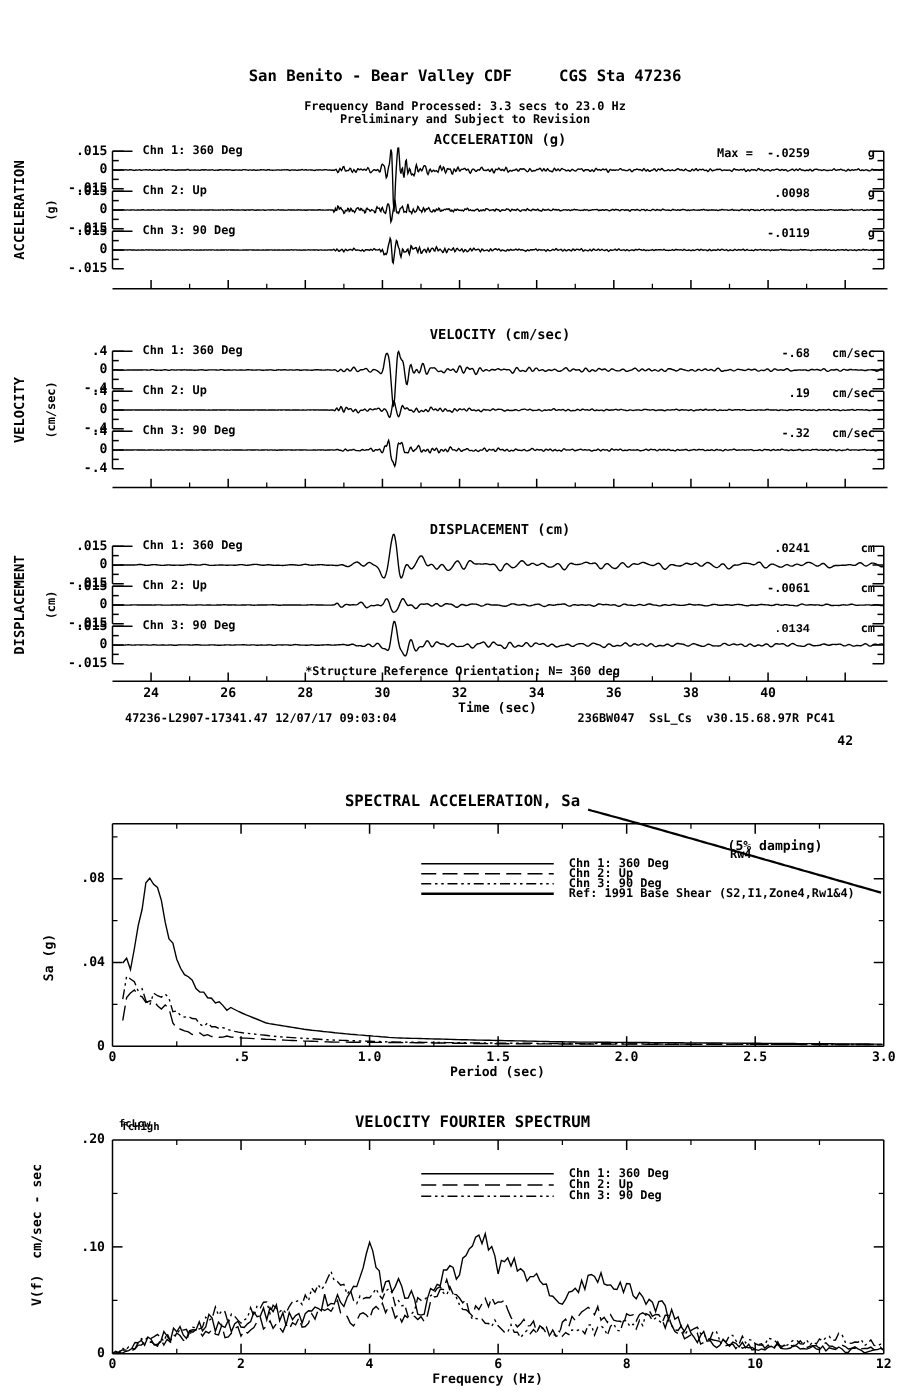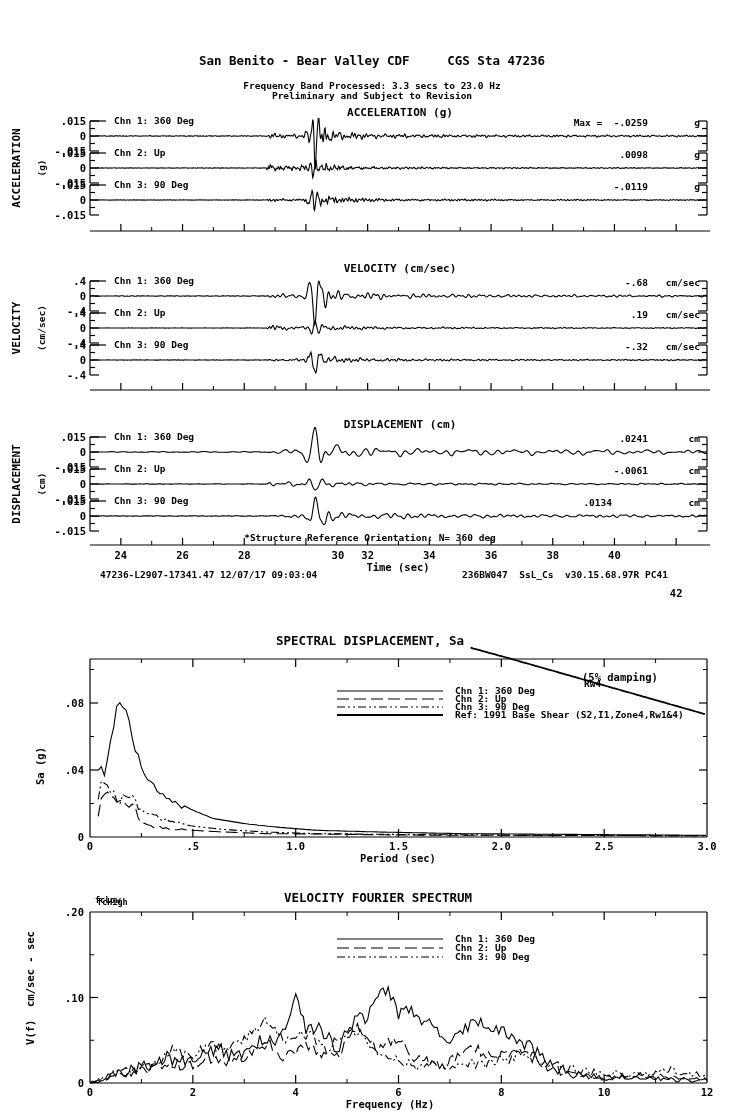--- a/index.html
+++ b/index.html
@@ -305,21 +305,21 @@
   <span class="lbl t11 rot" style="left:16px;top:328px">VELOCITY</span>
   <span class="lbl t9  rot" style="left:42px;top:328px">(cm/sec)</span>
   <span class="lbl t11 rot" style="left:16px;top:484px">DISPLACEMENT</span>
   <span class="lbl t9  rot" style="left:42px;top:484px">(cm)</span>
 
   <span class="lbl t9  c" style="left:370px;top:538px">*Structure Reference Orientation: N= 360 deg</span>
   <span class="lbl t10 c" style="left:398px;top:567px">Time (sec)</span>
   <span class="lbl t9  l" style="left:100px;top:575px">47236-L2907-17341.47 12/07/17 09:03:04</span>
   <span class="lbl t9  l" style="left:462px;top:575px">236BW047  SsL_Cs  v30.15.68.97R PC41</span>
 
-  <span class="lbl t12 c" style="left:370px;top:641px">SPECTRAL DISPLACEMENT, Sa</span>
+  <span class="lbl t12 c" style="left:370px;top:641px">SPECTRAL ACCELERATION, Sa</span>
   <span class="lbl t10 l" style="left:582px;top:677px">(5% damping)</span>
   <span class="lbl t9  l" style="left:584px;top:684px">Rw4</span>
   <span class="lbl t10 rot" style="left:40px;top:766px">Sa (g)</span>
   <span class="lbl t10 c" style="left:398px;top:858px">Period (sec)</span>
 
   <span class="lbl t12 c" style="left:378px;top:898px">VELOCITY FOURIER SPECTRUM</span>
   <span class="lbl t8  l" style="left:95px;top:900px">fcLow</span>
   <span class="lbl t8  l" style="left:97px;top:902px">fcHigh</span>
   <span class="lbl t10 rot" style="left:30px;top:988px">V(f)  cm/sec - sec</span>
   <span class="lbl t10 c" style="left:390px;top:1104px">Frequency (Hz)</span>
@@ -370,26 +370,26 @@
       <span class="lbl t10 r" style="left: 86px; top: 469px;">.015</span>
       <span class="lbl t10 r" style="left: 86px; top: 484px;">0</span>
       <span class="lbl t10 r" style="left: 86px; top: 499px;">-.015</span>
       <span class="lbl t9 l" style="left: 114px; top: 469px;">Chn 2: Up</span>
       <span class="lbl t9 r" style="left: 648px; top: 471px;">-.0061</span>
       <span class="lbl t9 r" style="left: 700px; top: 471px;">cm</span>
       <span class="lbl t10 r" style="left: 86px; top: 501px;">.015</span>
       <span class="lbl t10 r" style="left: 86px; top: 516px;">0</span>
       <span class="lbl t10 r" style="left: 86px; top: 531px;">-.015</span>
       <span class="lbl t9 l" style="left: 114px; top: 501px;">Chn 3: 90 Deg</span>
-      <span class="lbl t9 r" style="left: 612px; top: 503px;">.0134</span>
+      <span class="lbl t9 r" style="left: 648px; top: 503px; font-family: Liberation Mono, monospace;">.0134</span>
       <span class="lbl t9 r" style="left: 700px; top: 503px;">cm</span>
       <span class="lbl t10 c" style="left: 120.85px; top: 555px;">24</span>
       <span class="lbl t10 c" style="left: 182.55px; top: 555px;">26</span>
       <span class="lbl t10 c" style="left: 244.25px; top: 555px;">28</span>
-      <span class="lbl t10 c" style="left: 305.95px; top: 555px; margin-left: 32px;">30</span>
+      <span class="lbl t10 c" style="left: 305.95px; top: 555px;">30</span>
       <span class="lbl t10 c" style="left: 367.65px; top: 555px;">32</span>
       <span class="lbl t10 c" style="left: 429.35px; top: 555px; text-align: center;">34</span>
       <span class="lbl t10 c" style="left: 491.05px; top: 555px;">36</span>
       <span class="lbl t10 c" style="left: 552.75px; top: 555px;">38</span>
       <span class="lbl t10 c" style="left: 614.45px; top: 555px;">40</span>
       <span class="lbl t10 c" style="left: 676.15px; top: 555px; margin-top: 38px;">42</span>
       <span class="lbl t10 r" style="left: 84px; top: 837px;">0</span>
       <span class="lbl t10 r" style="left: 84px; top: 770px;">.04</span>
       <span class="lbl t10 r" style="left: 84px; top: 703px;">.08</span>
       <span class="lbl t10 c" style="left: 90px; top: 846px;">0</span>

